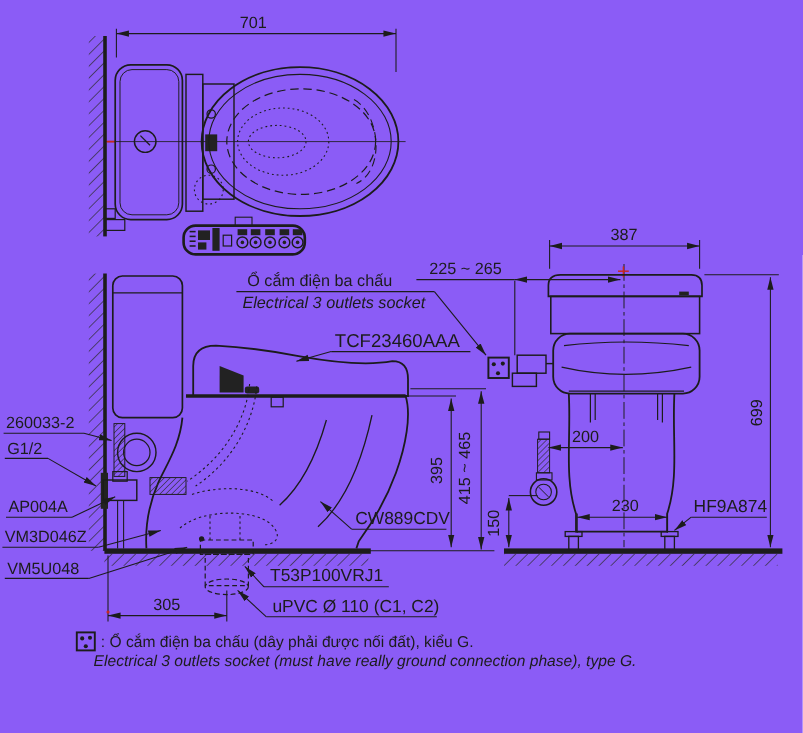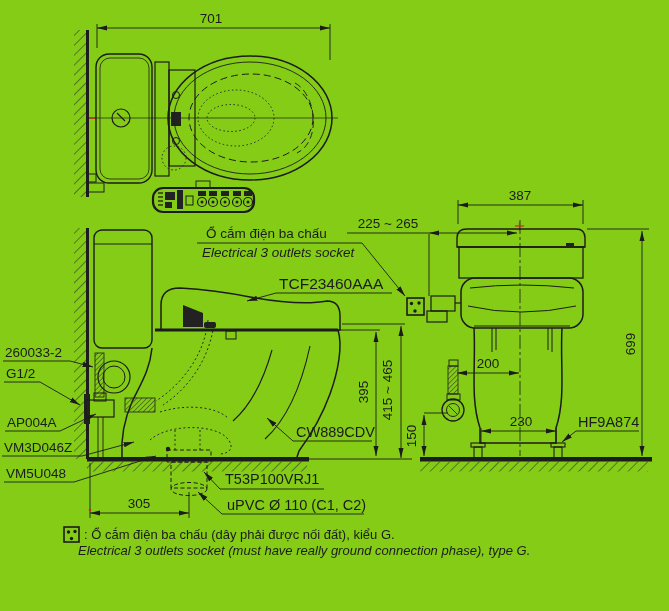--- a/index.html
+++ b/index.html
@@ -1,16 +1,16 @@
 <!DOCTYPE html>
 <html><head>
 <meta charset="utf-8">
 <style>
   html,body{margin:0;padding:0;background:#ffffff;}
-  .canvas{position:relative;width:669px;height:611px;background:#84cc16;overflow:hidden;
+  .canvas{position:relative;width:669px;height:611px;background:#8b5cf6;overflow:hidden;
           font-family:"Liberation Sans", sans-serif;}
   svg{position:absolute;left:0;top:0;}
   text{fill:#1c1c1c;}
   .dim{font-size:13.5px;}
   .part{font-size:14.5px;}
   .part-lg{font-size:15.5px;}
   .lbl{font-size:13.5px;}
   .it{font-style:italic;}
   .note{font-size:13px;}
 </style>

